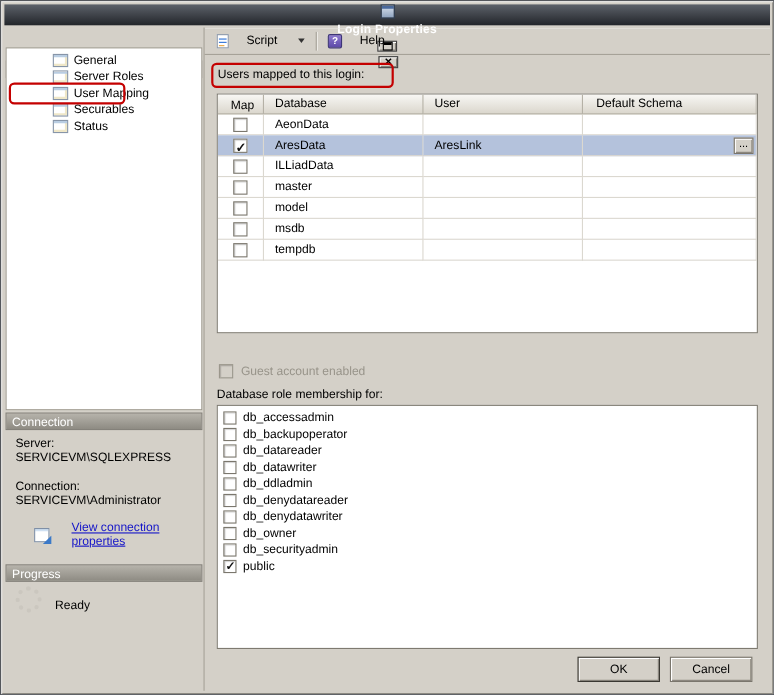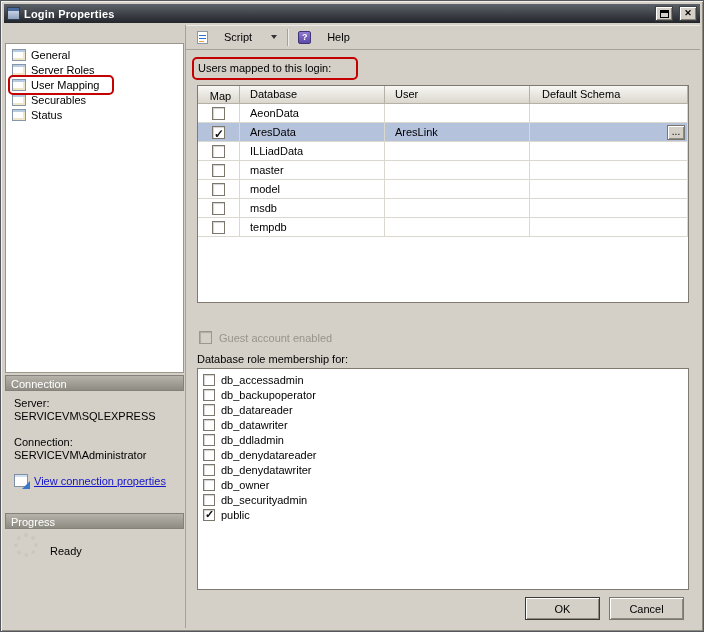--- a/index.html
+++ b/index.html
@@ -9,21 +9,21 @@
   .window {
     position:relative; width:704px; height:632px; overflow:hidden;
     background:#d4d0c8; border:1px solid #54575c;
     box-shadow: inset 1px 1px 0 #f2f1ee, inset -1px -1px 0 #8d8a82;
   }
 
   
   .titlebar {
     position:absolute; left:3px; top:3px; right:3px; height:19px;
     background:linear-gradient(to bottom,#5d626a,#22252a);
-    display:flex; align-items:center; padding:0 3px; gap:4px;
+    display:flex; align-items:center; padding:0 3px; gap:4px;flex-direction:column;
   }
   .window-icon { width:13px; height:13px; flex:0 0 auto;
     background:linear-gradient(#d9e2ee,#8ea3bf); border:1px solid #2f3e52;
     box-shadow: inset 0 3px 0 #4a699c; }
   .title-text { color:#fff; font-weight:bold; flex:1 1 auto; letter-spacing:.2px; }
   .tb-btn { width:18px; height:15px; background:#d4d0c8; border:1px solid #404040;
     box-shadow: inset 1px 1px 0 #fff, inset -1px -1px 0 #848078;
     display:flex; align-items:center; justify-content:center; padding:0; cursor:default; }
   .tb-btn + .tb-btn { margin-left:2px; }
   .restore-glyph { width:9px; height:8px; border:1px solid #000; box-shadow: inset 0 2px 0 #000; }
@@ -46,21 +46,21 @@
   .page-icon { width:14px; height:12px; flex:0 0 auto; background:#fff; border:1px solid #8795a8;
     box-shadow: inset 0 2px 0 #b9cde2, inset -2px -2px 0 #efe7c8; }
 
   .annotation { position:absolute; border:2px solid #c40000; border-radius:5px; pointer-events:none; }
   .anno-user-mapping { left:2px; top:31px; width:106px; height:20px; }
 
   .conn-area { position:absolute; left:10px; top:372px; width:166px; }
   .conn-label { color:#000; }
   .conn-value { margin-top:1px; }
   .conn-gap { margin-top:14px; }
-  .link-row { display:flex; align-items:center; gap:6px; margin-top:13px; }
+  .link-row { display:flex; align-items:center; gap:20px; margin-top:13px;margin-left:17px; }
   .connprops-icon { width:14px; height:13px; background:#fff; border:1px solid #7f8fa6; position:relative; flex:0 0 auto;
     box-shadow: inset 0 2px 0 #cfe0f2; }
   .connprops-icon::after { content:""; position:absolute; right:-3px; bottom:-3px; width:8px; height:8px;
     background:#3b79c8; clip-path:polygon(0 100%,100% 0,100% 100%); }
   .conn-link { color:#1414c8; text-decoration:underline; cursor:pointer; }
 
   .prog-area { position:absolute; left:10px; top:506px; display:flex; align-items:flex-end; gap:12px; }
   .spinner { width:24px; height:24px; border-radius:50%; border:4px dotted #cbc7bf; margin-top:2px; }
   .progress-status { margin-top:7px; }
 
@@ -135,21 +135,21 @@
         <span class="restore-glyph"></span>
       </button>
     <button class="tb-btn">
         <span class="close-glyph">✕</span>
       </button>
   </div>
 
   <div class="sidebar">
     <div class="sec-header sec-select">Select a page</div>
 
-    <div class="page-list" style="position:absolute;">
+    <div class="page-list" style="position:absolute;padding-left:36px;">
       <div class="page-item">
         <span class="page-icon"></span>
         <span>General</span>
       </div>
       <div class="page-item">
         <span class="page-icon"></span>
         <span>Server Roles</span>
       </div>
       <div class="page-item">
         <span class="page-icon"></span>

